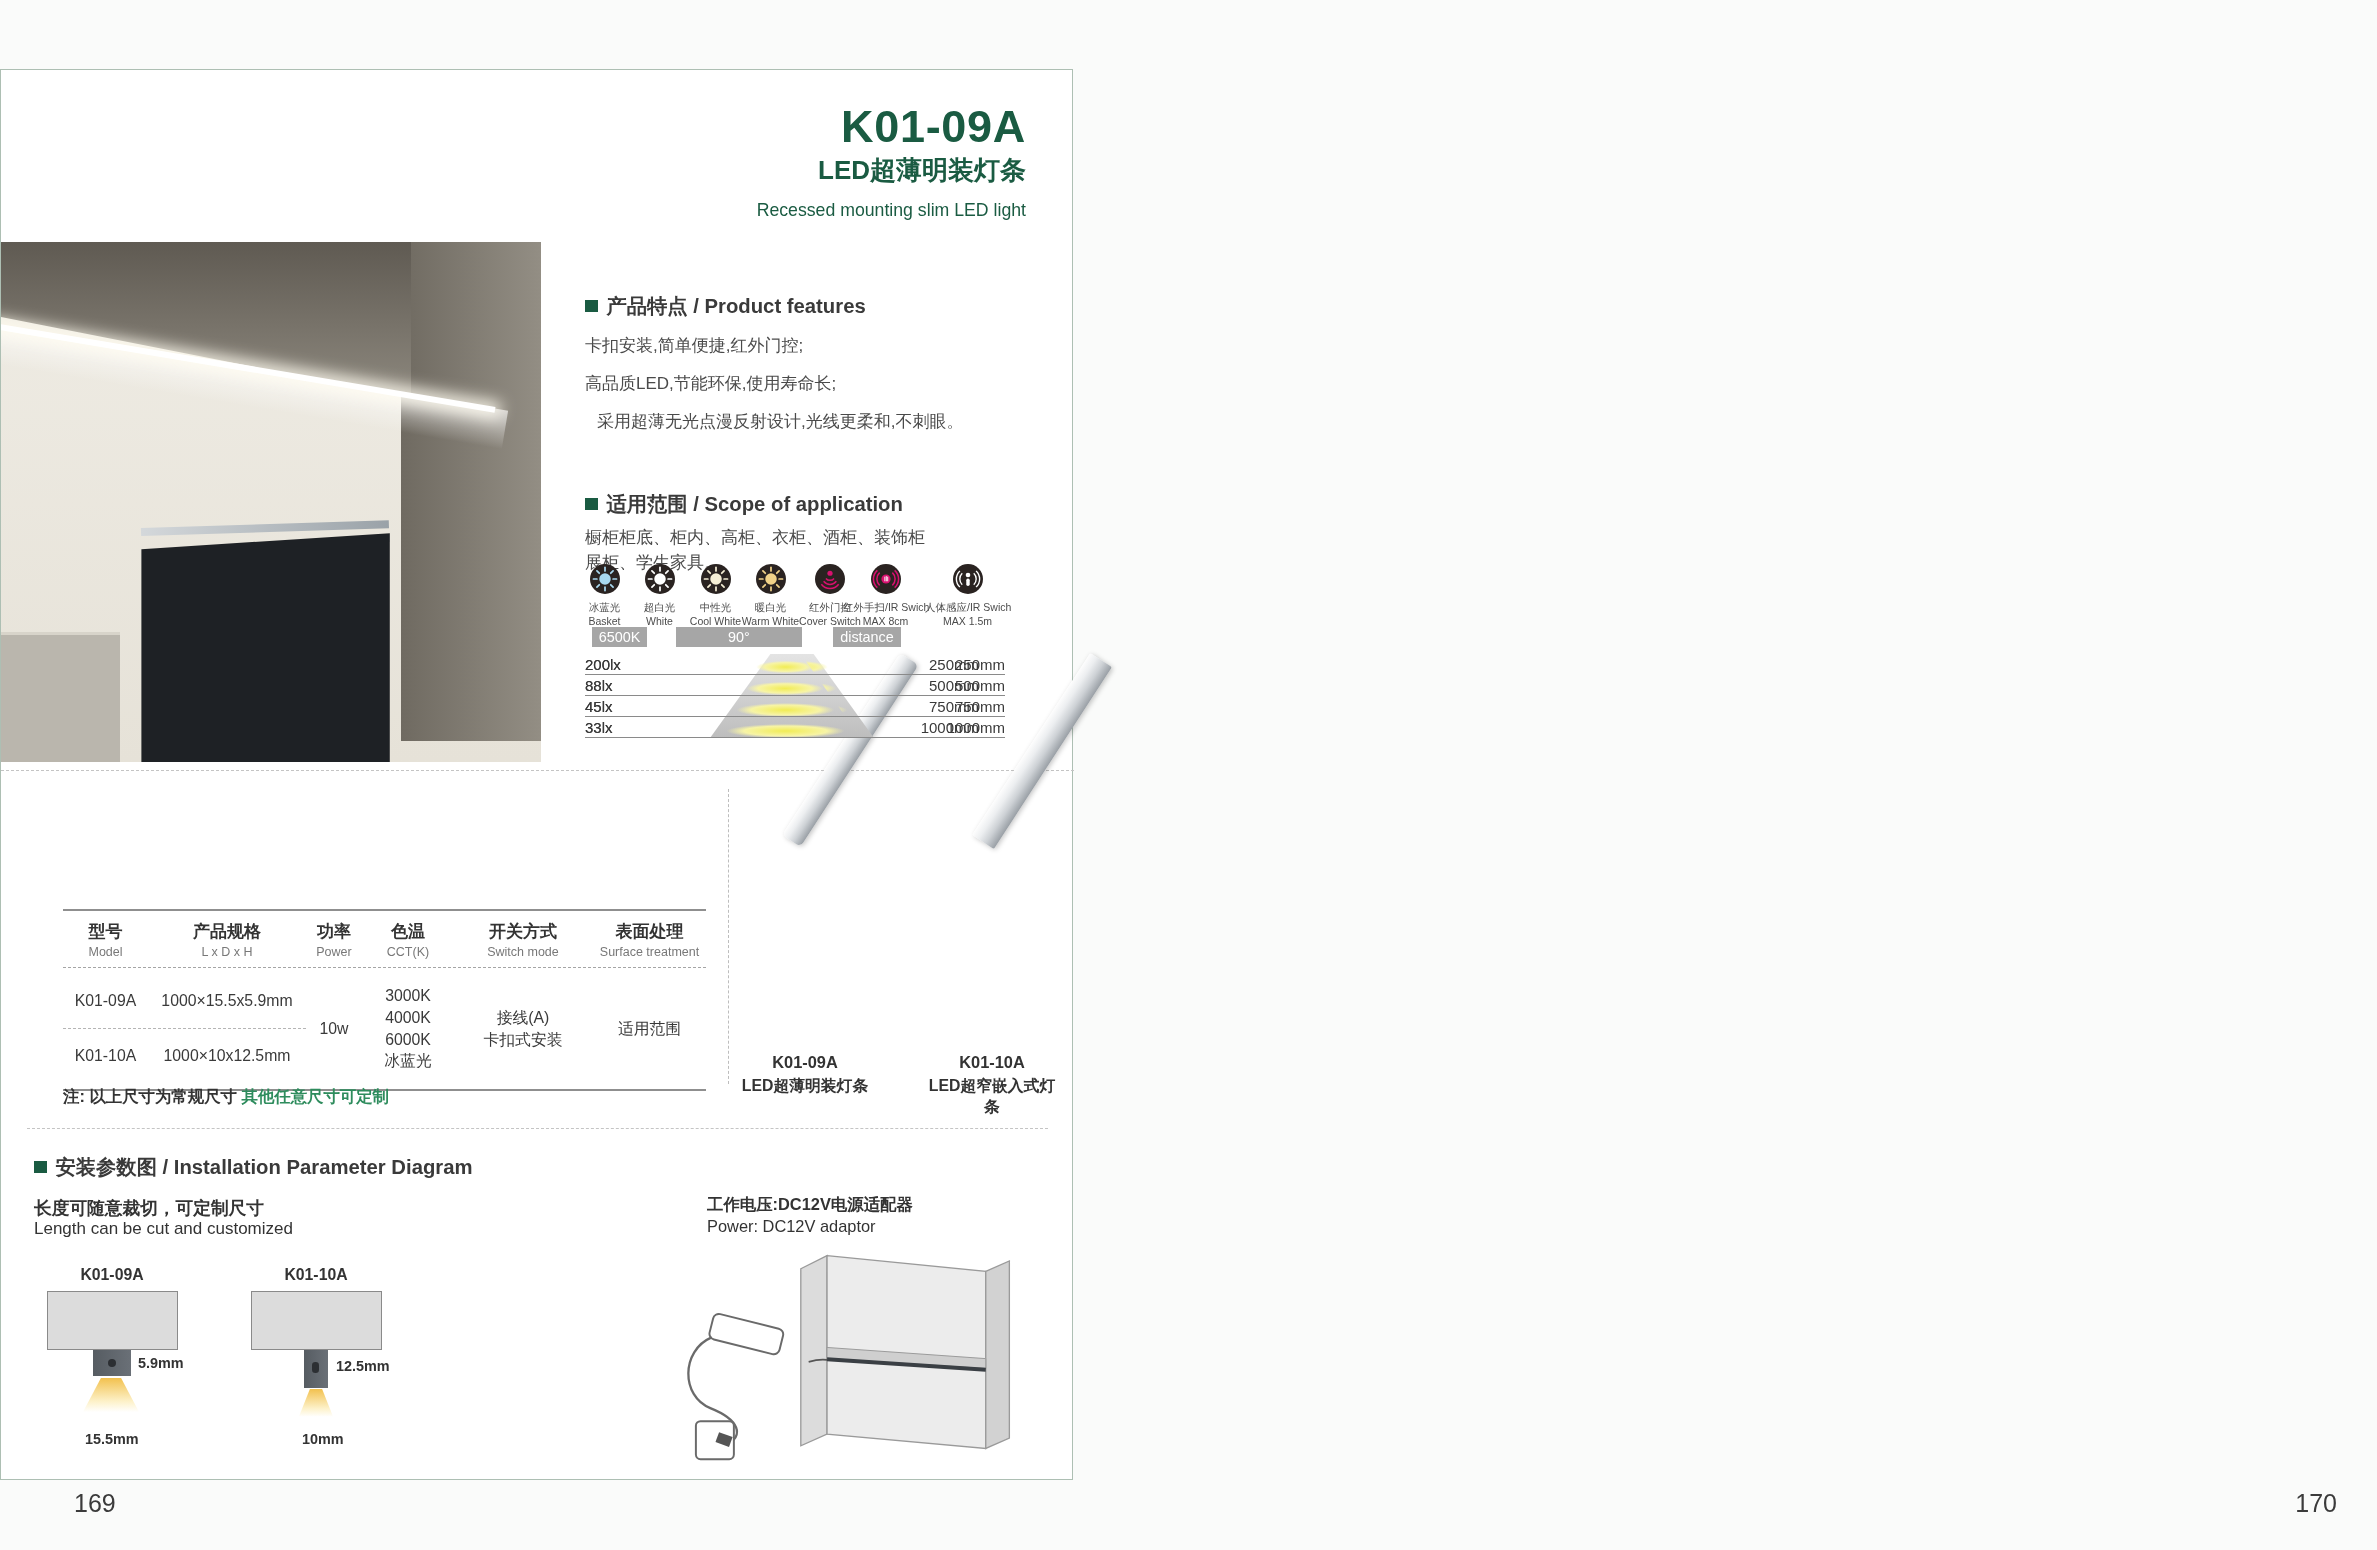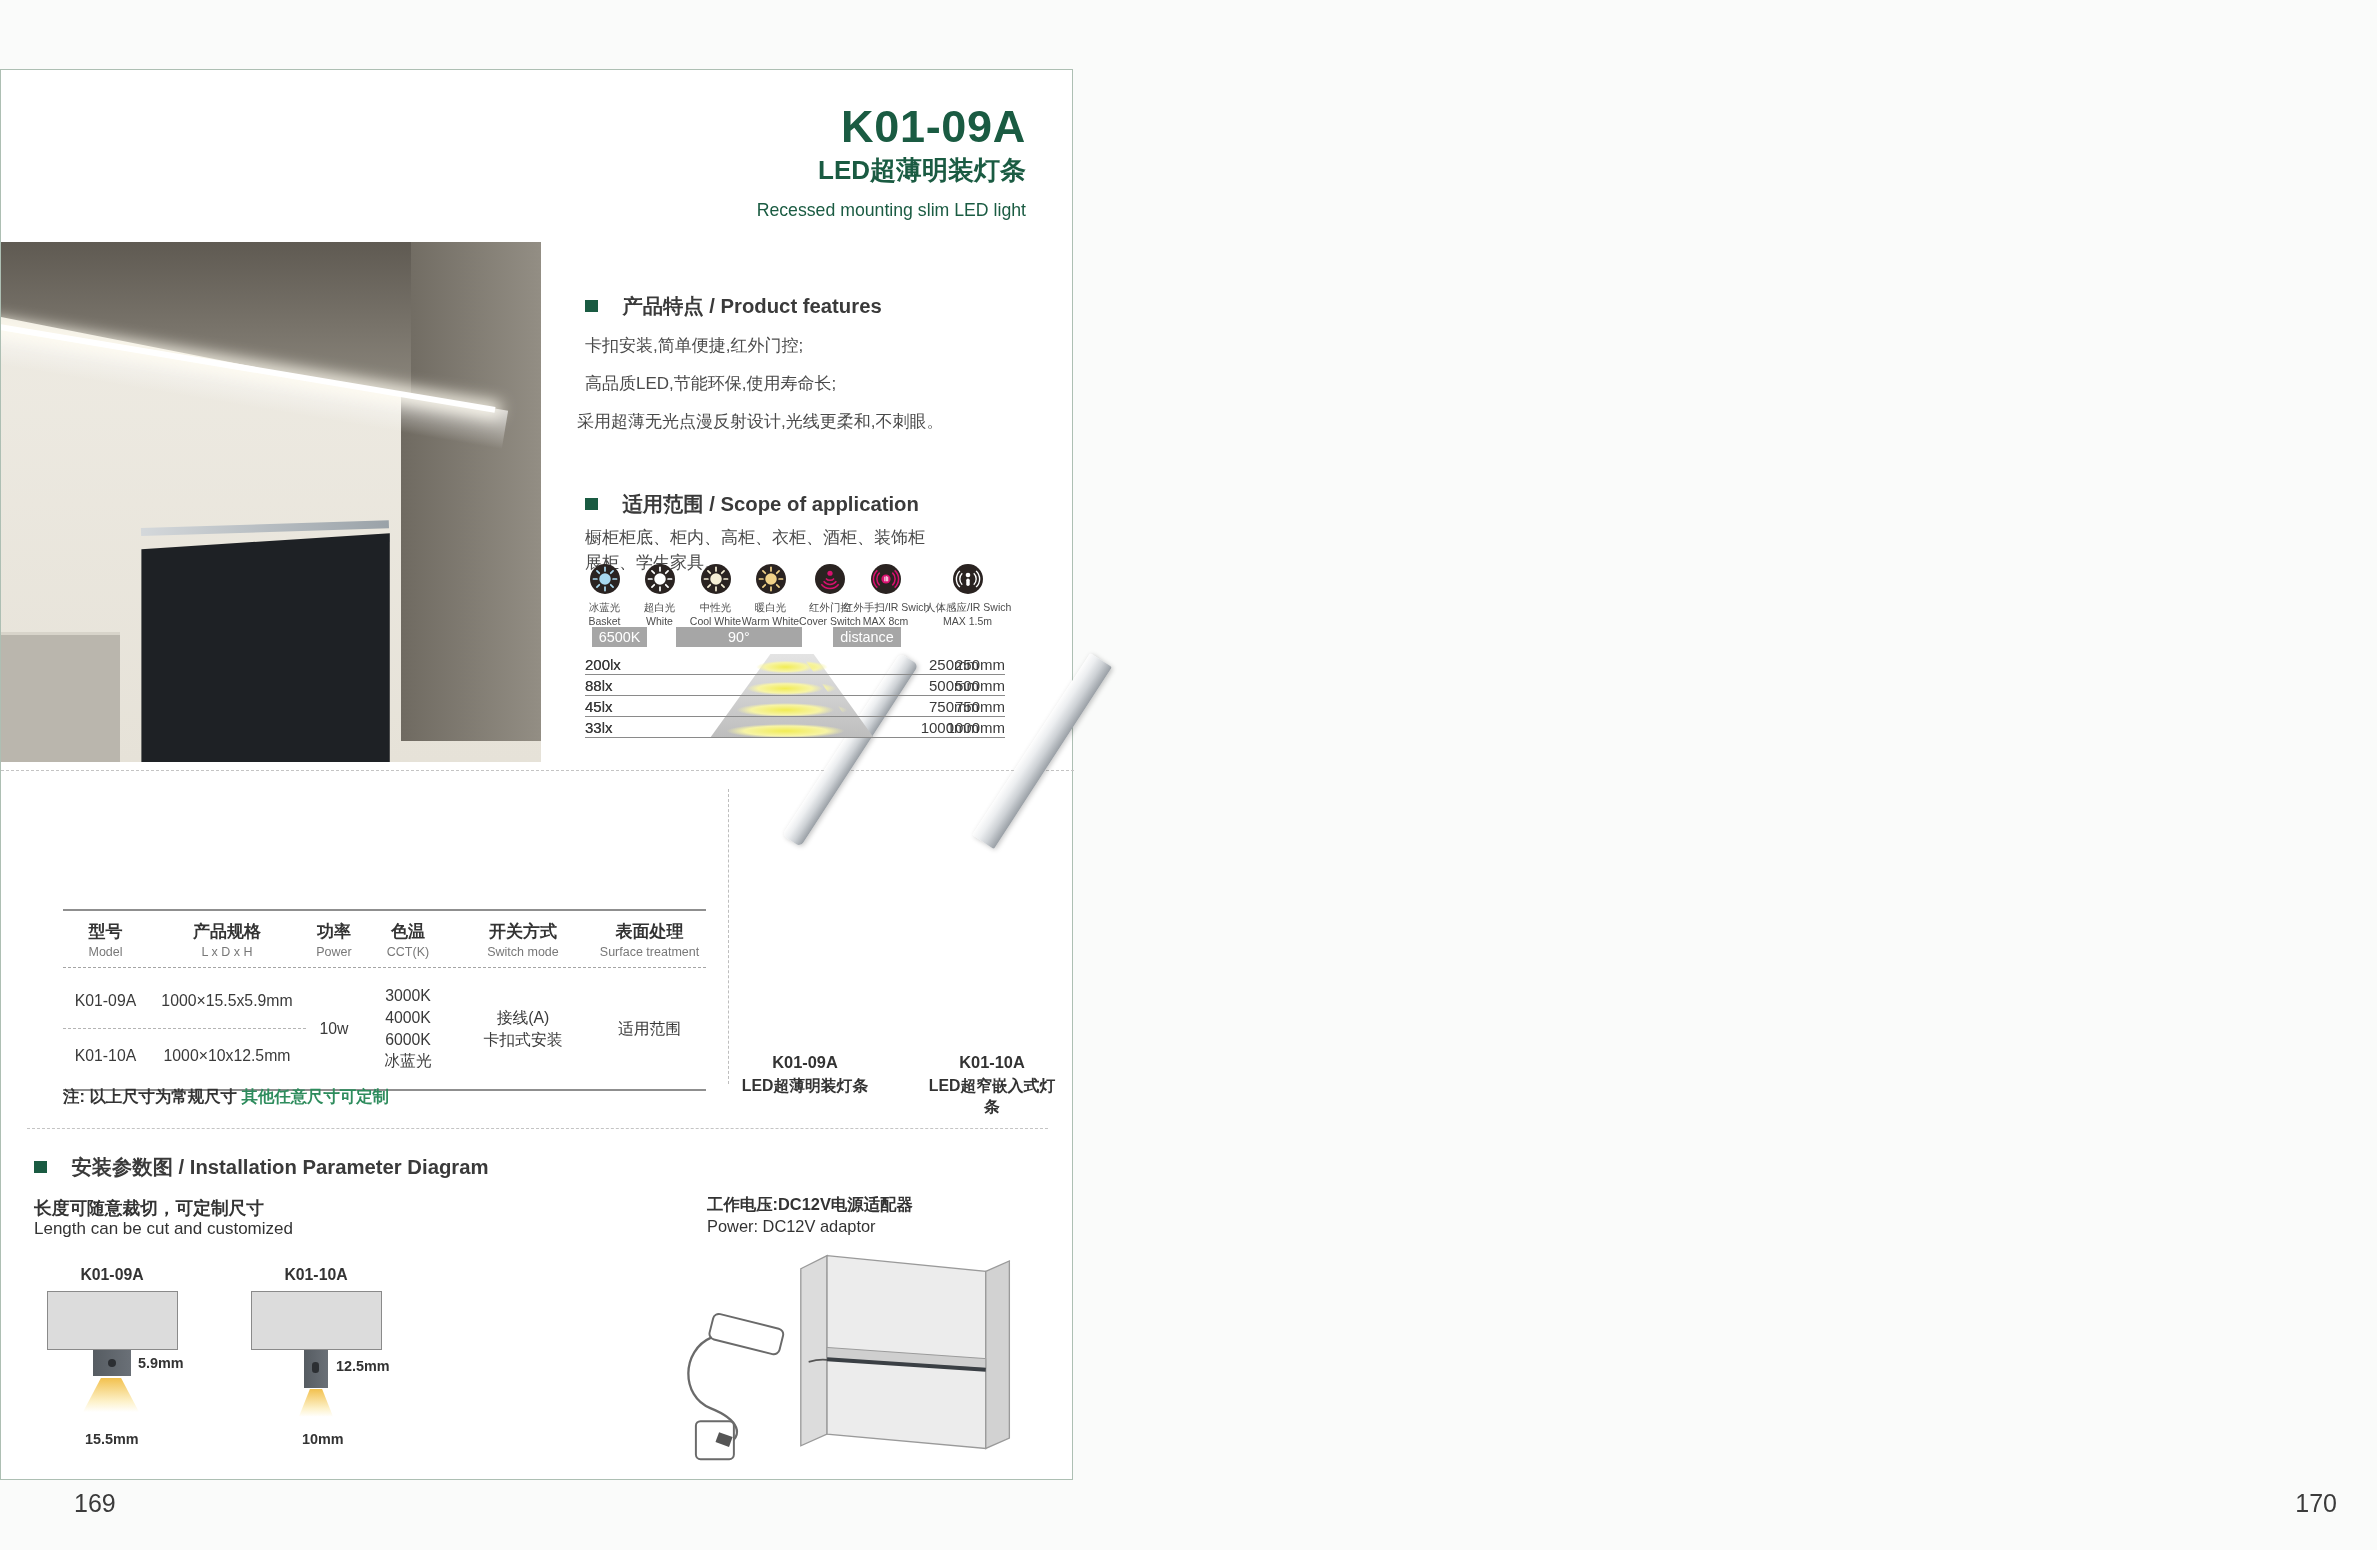--- a/index.html
+++ b/index.html
@@ -4,21 +4,21 @@
 <style>
   :root{ --g:#1a5b42; --note:#2e8c5d; --ink:#3a3a3a; --ink2:#4a4a4a; }
   *{box-sizing:border-box}
   body{margin:0;background:#f4f6f4;font-family:"Liberation Sans","DejaVu Sans",sans-serif;color:var(--ink)}
   .canvas{position:relative;width:2377px;height:1550px;background:#fafbfa;overflow:hidden}
   .page{position:absolute;top:69px;width:1073px;height:1411px;background:#fff;border:1.3px solid #adbfb3}
   .abs{position:absolute}
   .model-title{font-size:45px;font-weight:bold;color:var(--g);letter-spacing:0.7px;line-height:1}
   .cn-title{font-size:26px;font-weight:bold;color:var(--g);margin-top:7.9px;line-height:1}
   .en-title{font-size:17.7px;color:var(--g);margin-top:19px;line-height:1}
-  .sec-head{display:flex;align-items:center;gap:25px;font-size:20.3px;font-weight:bold;color:var(--ink)}
+  .sec-head{display:flex;align-items:center;gap:9px;font-size:20.3px;font-weight:bold;color:var(--ink)}
   .sec-head .sq{width:12.5px;height:12.5px;background:var(--g);flex:none}
   .body-line{font-size:17px;color:var(--ink2);line-height:1.35}
   .icon-item{position:absolute;text-align:center}
   .icon-lbl{font-size:11px;color:#4c4c4c;line-height:1.3;margin-top:5.3px;white-space:nowrap}
   .badge{position:absolute;height:19.7px;background:#a6a6a6;color:#fff;font-size:14.4px;display:flex;align-items:center;justify-content:center}
   .dt{position:absolute}
   .dt-row{position:relative;height:21px;border-bottom:1.3px solid #8a8a8a;display:flex;justify-content:space-between;align-items:flex-end;font-size:15px;color:#3a3a3a;padding-bottom:1.3px;z-index:2}
   .cone{position:absolute;top:0;height:84px;clip-path:polygon(40% 0,60% 0,100% 100%,0 100%);background:linear-gradient(#e4e4e4,#bdbdbd);z-index:1}
   .glow{position:absolute;border-radius:50%;background:radial-gradient(closest-side,#f1ec55 0%,#f7f4a6 55%,rgba(247,244,166,0) 78%);z-index:1}
   .spec{position:absolute;border-top:2px solid #8f8f8f;border-bottom:2px solid #8f8f8f}
@@ -346,21 +346,21 @@
       <div class="abs" style="left:26%;top:55%;width:46%;height:7.9px;background:linear-gradient(90deg,#d4d8db,#9aa2a8);transform:rotate(-1.8deg);transform-origin:left center"></div>
       <div class="abs" style="left:0;bottom:0;width:22%;height:25%;background:#bab6ad;border-top:3.9px solid #d8d4ca"></div>
     </div>
 
     <div class="abs sec-head" style="left:584px;top:222px">
       <span class="sq"></span>
       <span>产品特点 / Product features</span>
     </div>
     <div class="abs body-line" style="left:584px;top:265px">卡扣安装,简单便捷,红外门控;</div>
     <div class="abs body-line" style="left:584px;top:303px">高品质LED,节能环保,使用寿命长;</div>
-    <div class="abs body-line" style="left:576px;top:341px">采用超薄无光点漫反射设计,光线更柔和,不刺眼。</div>
+    <div class="abs body-line" style="left:596px;top:341px">采用超薄无光点漫反射设计,光线更柔和,不刺眼。</div>
 
     <div class="abs sec-head" style="left:584px;top:420px">
       <span class="sq"></span>
       <span>适用范围 / Scope of application</span>
     </div>
     <div class="abs body-line" style="left:584px;top:457px">橱柜柜底、柜内、高柜、衣柜、酒柜、装饰柜</div>
     <div class="abs body-line" style="left:584px;top:482px">展柜、学生家具。</div>
 
     <div class="icon-item" style="left:576px;top:494px;width:55px">
       <svg width="30" height="30" viewBox="0 0 52 52">

